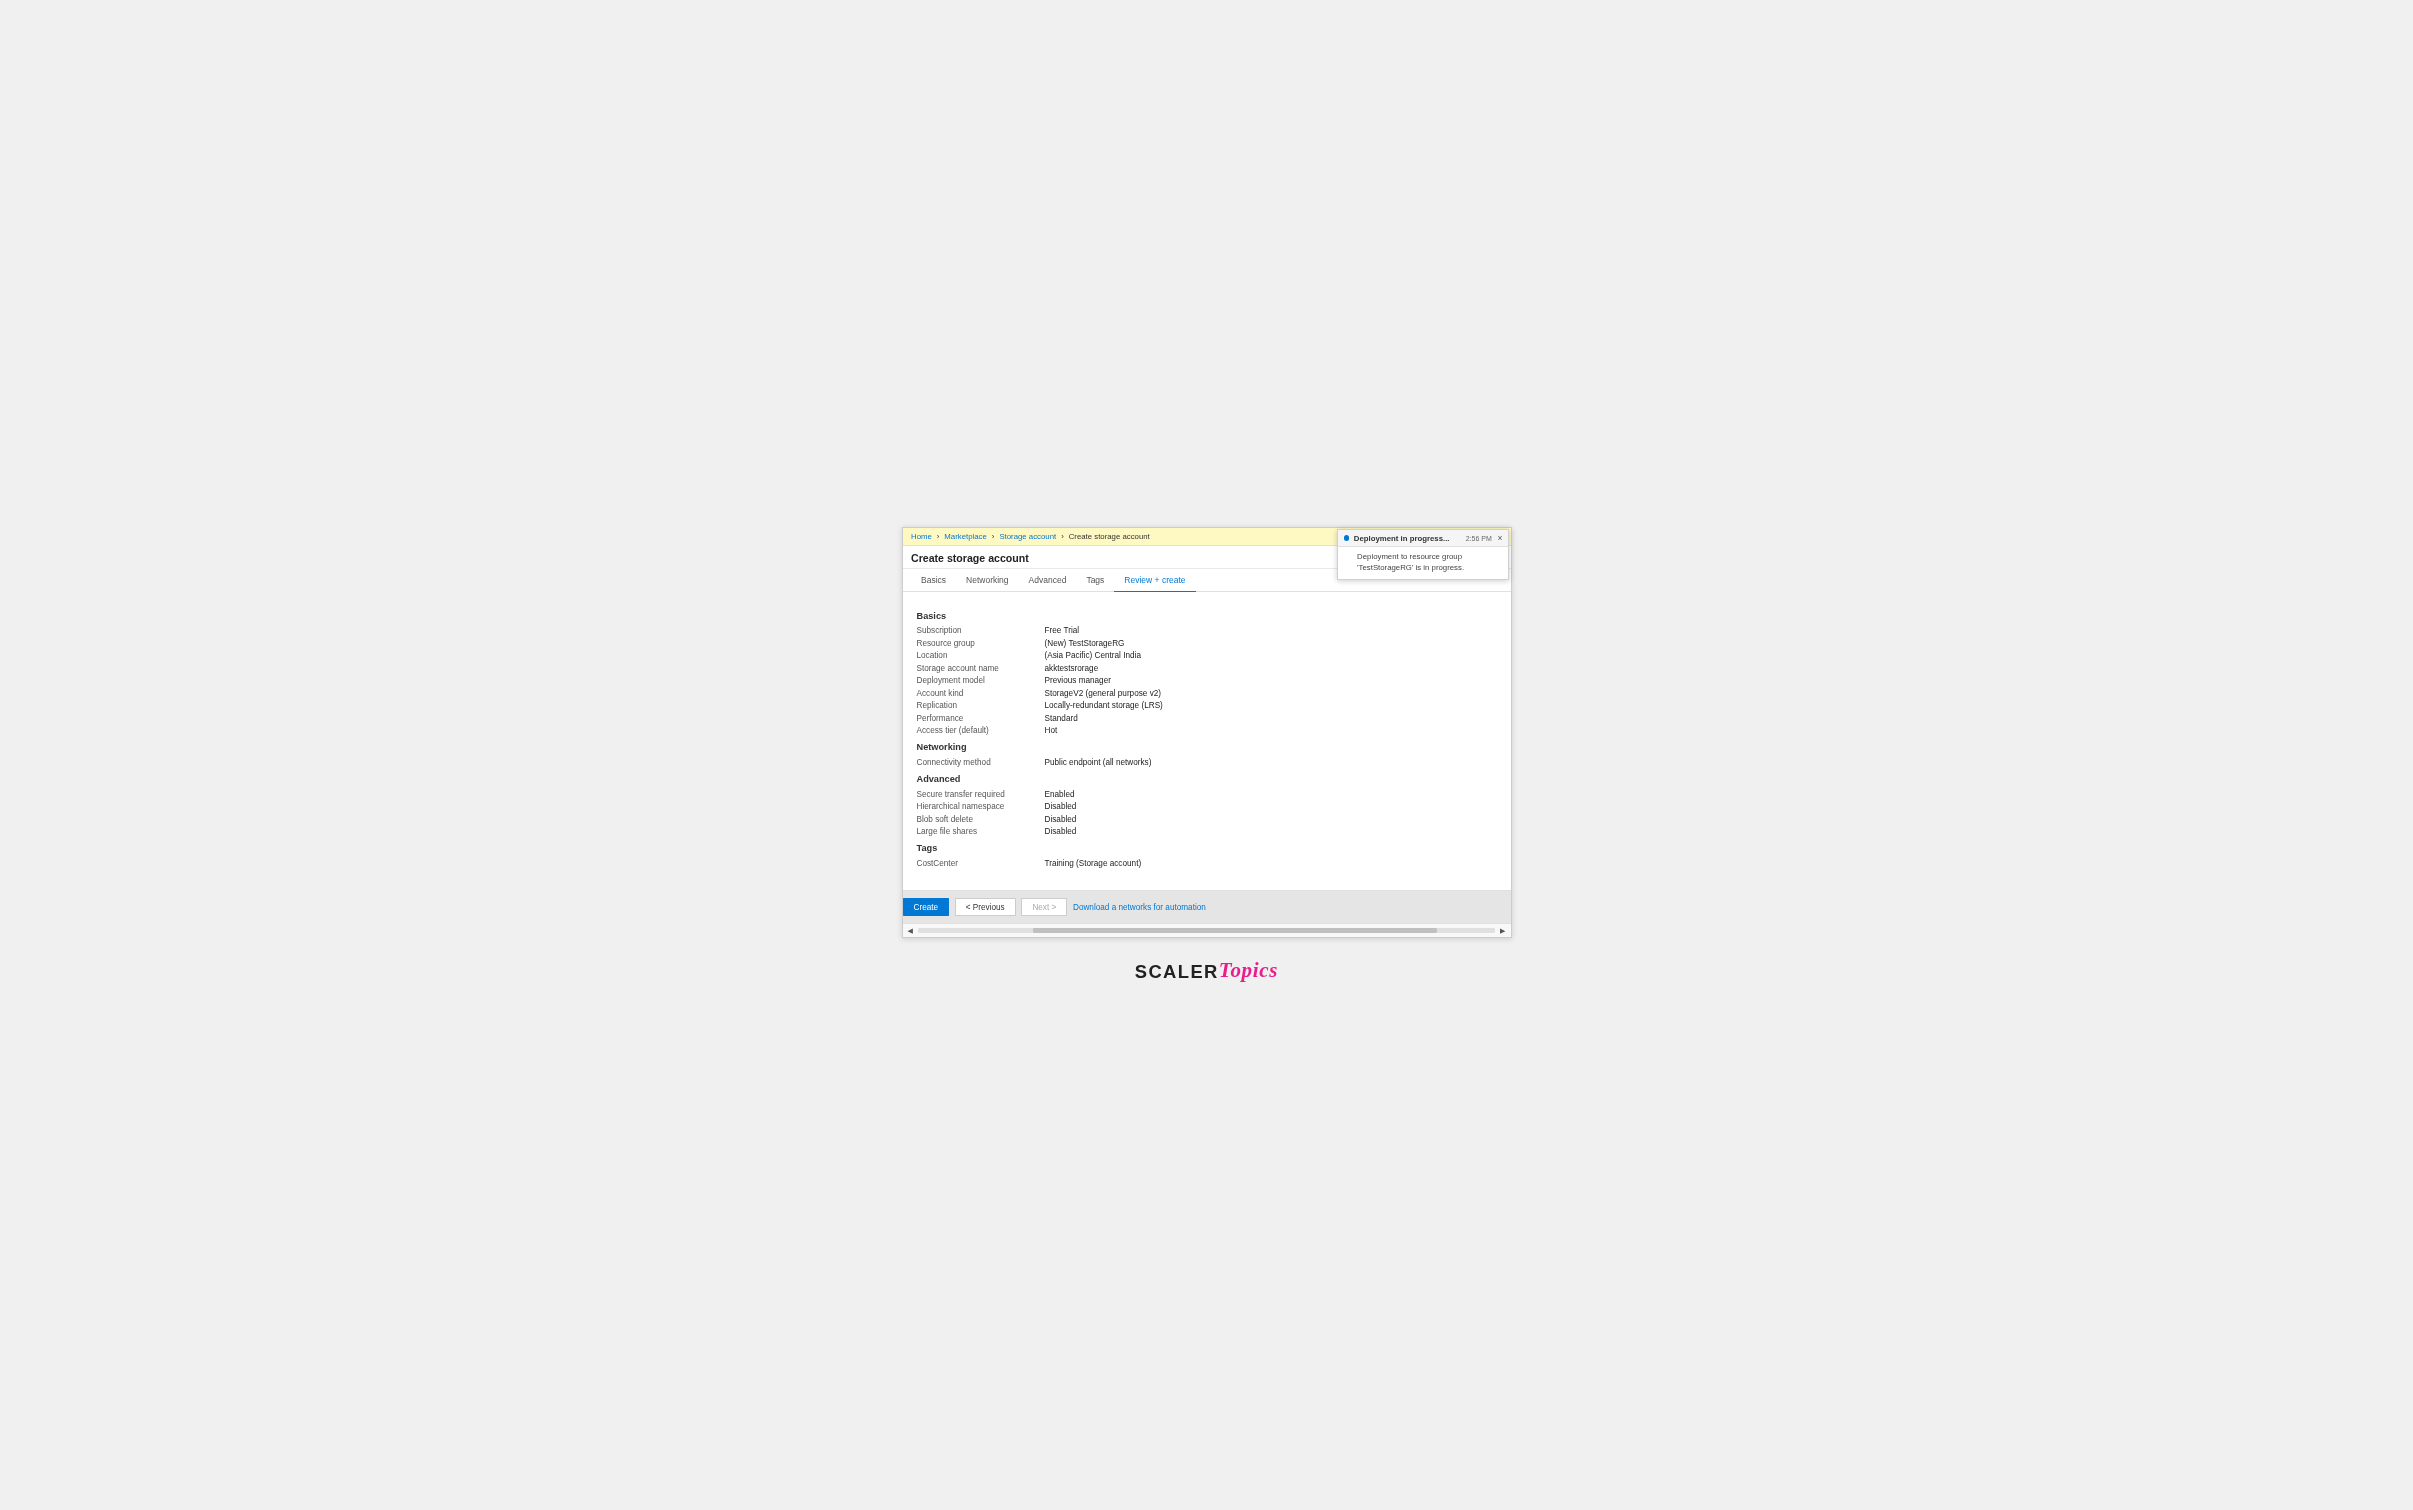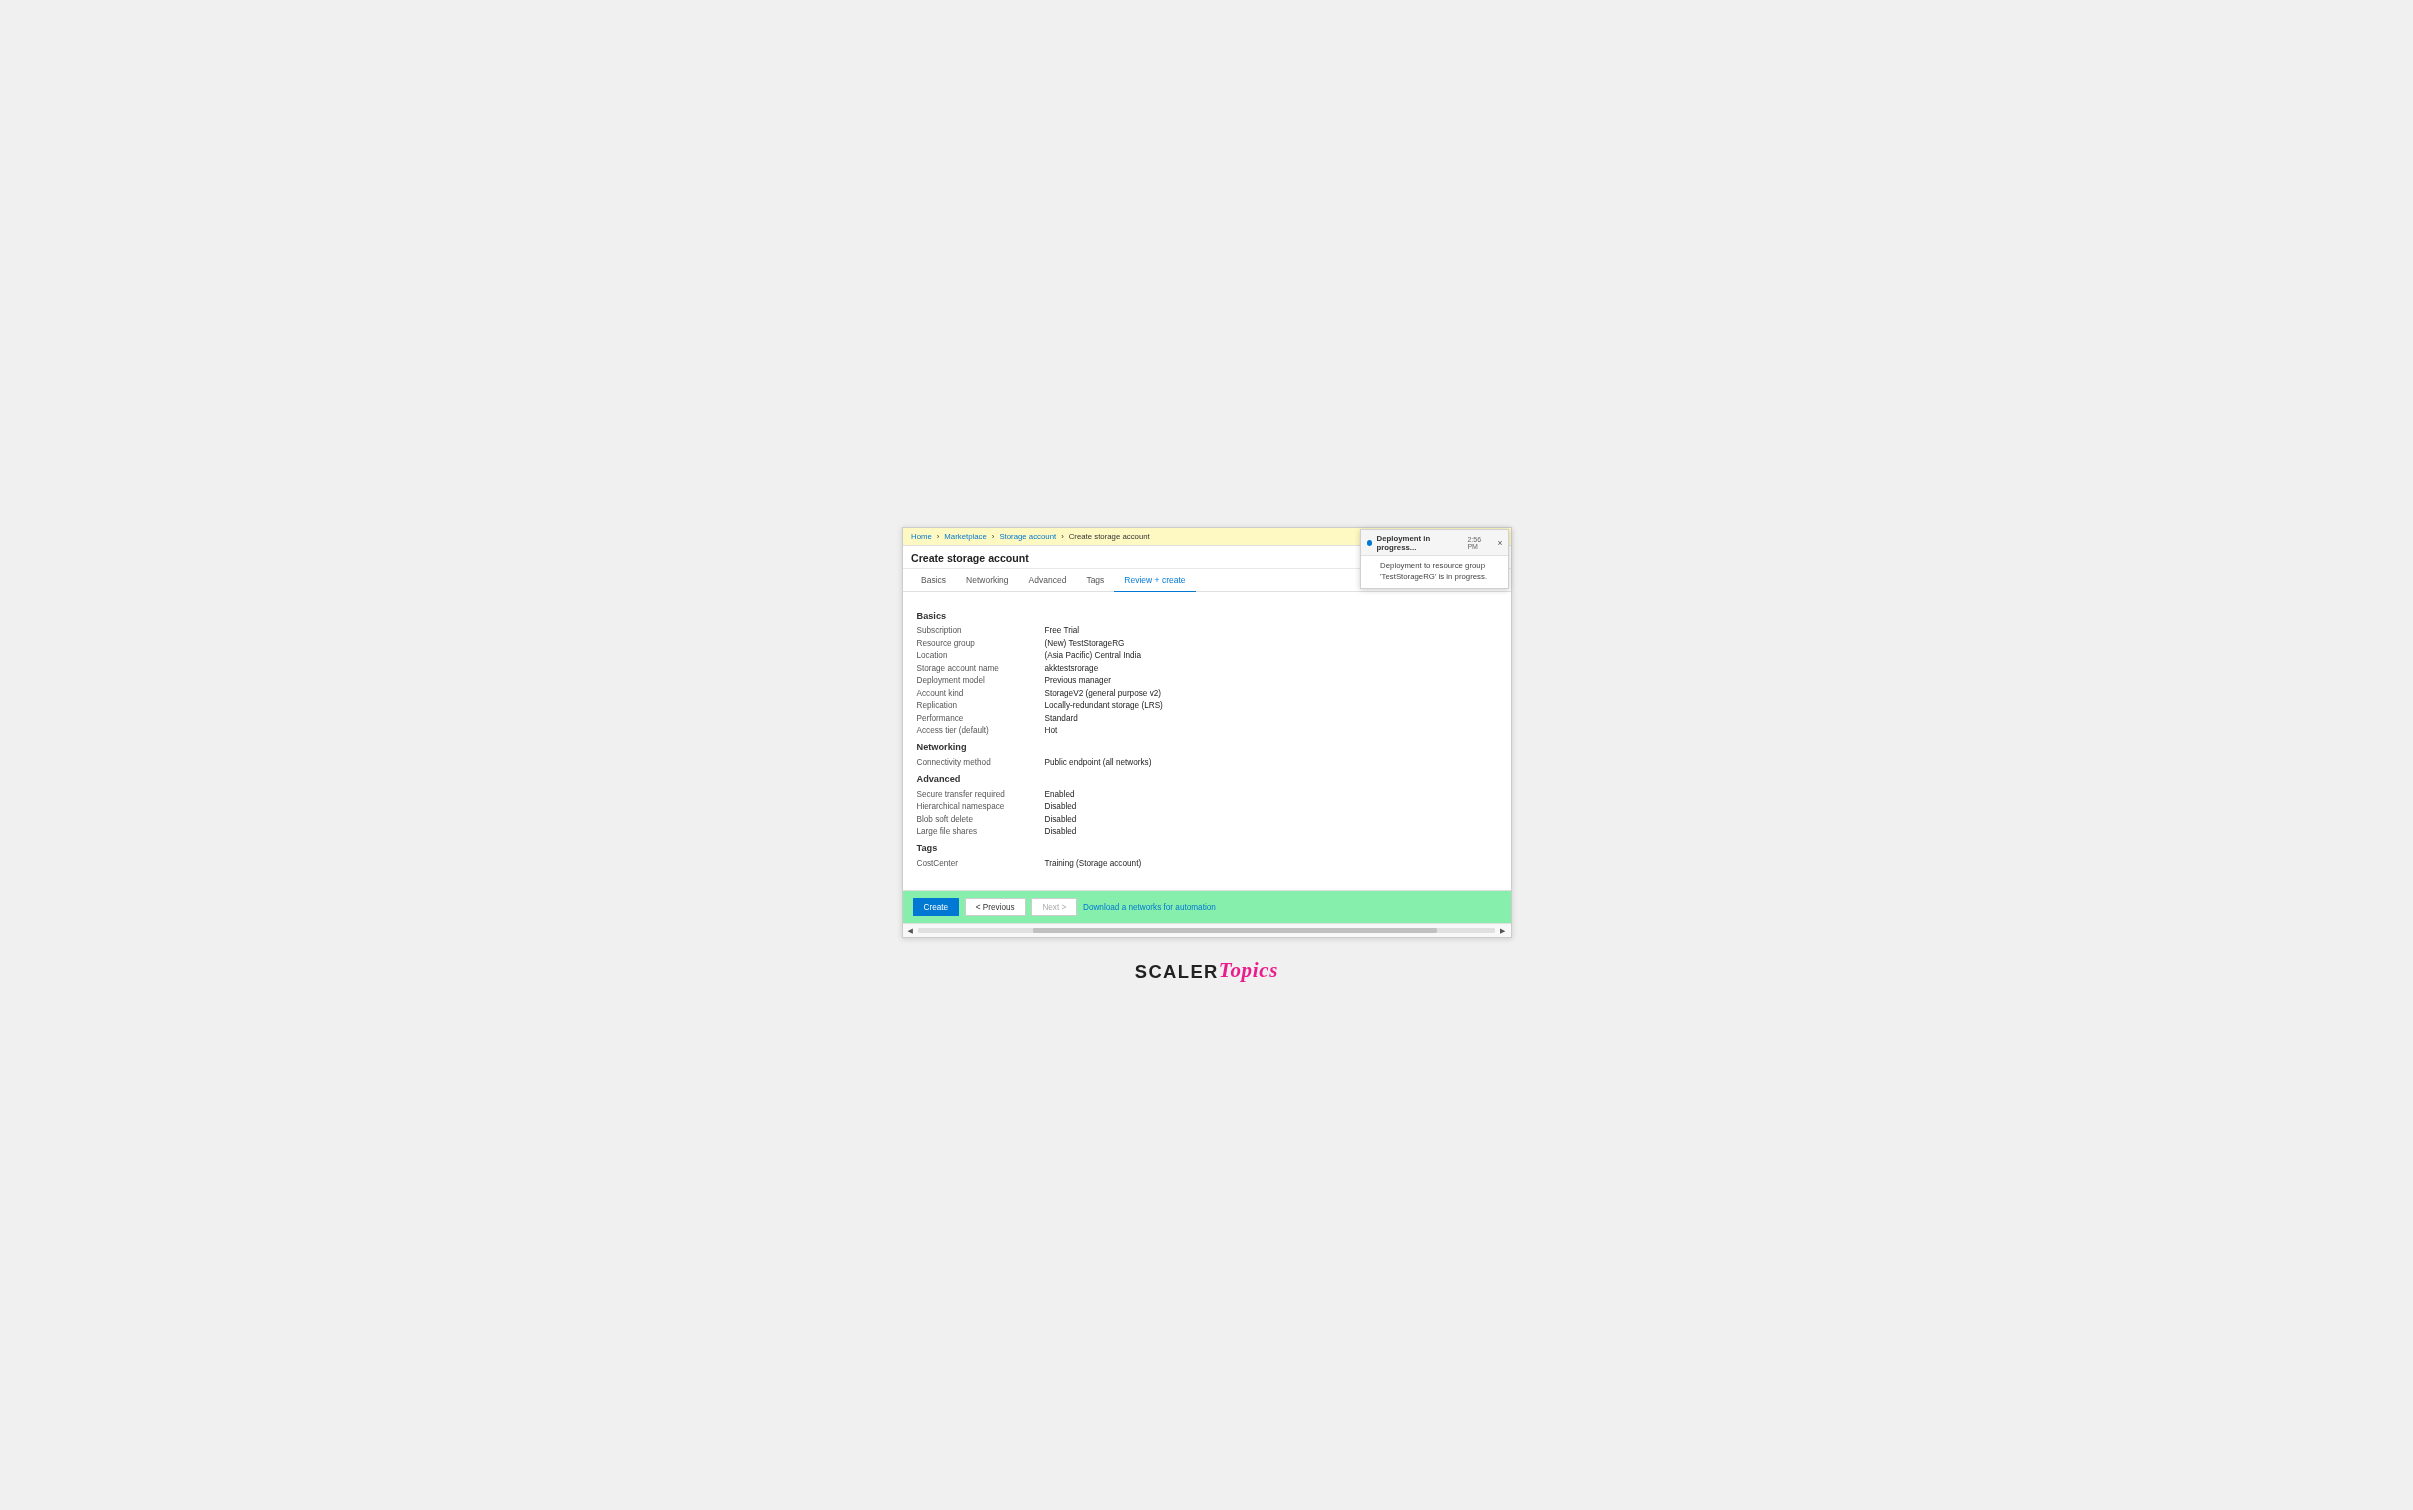--- a/index.html
+++ b/index.html
@@ -105,24 +105,24 @@
     }
 
     .section-divider {
       margin: 7px 0 5.7px;
     }
 
     
     .bottom-toolbar {
       display: flex;
       align-items: center;
-      padding: 7px 10px;
+      padding: 7px 0;
       border-top: 0.7px solid #e0e0e0;
       gap: 5.7px;
-      background: #86efac;
+      background: #e5e5e5;
     }
     .btn {
       padding: 3.5px 10px;
       font-size: 8.2px;
       border: 0.7px solid #ccc;
       background: #fff;
       cursor: pointer;
       color: #333;
       border-radius: 0.7px;
     }
@@ -176,21 +176,21 @@
       margin-left: 20%;
       background: #c0c0c0;
       border-radius: 1.4px;
     }
 
     
     .notification-popup {
       position: absolute;
       top: 1.4px;
       right: 1.4px;
-      width: 149px;
+      width: 172px;
       background: #fff;
       border: 0.7px solid #d0d0d0;
       box-shadow: 0 1.4px 5.7px rgba(0,0,0,0.2);
       font-size: 7.8px;
       z-index: 100;
     }
     .notification-header {
       display: flex;
       align-items: center;
       justify-content: space-between;

